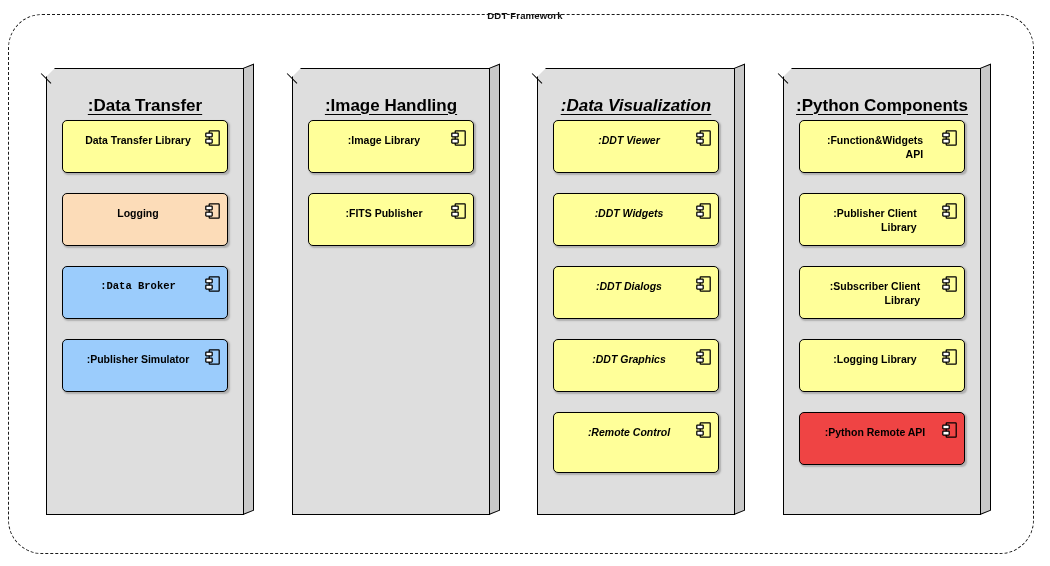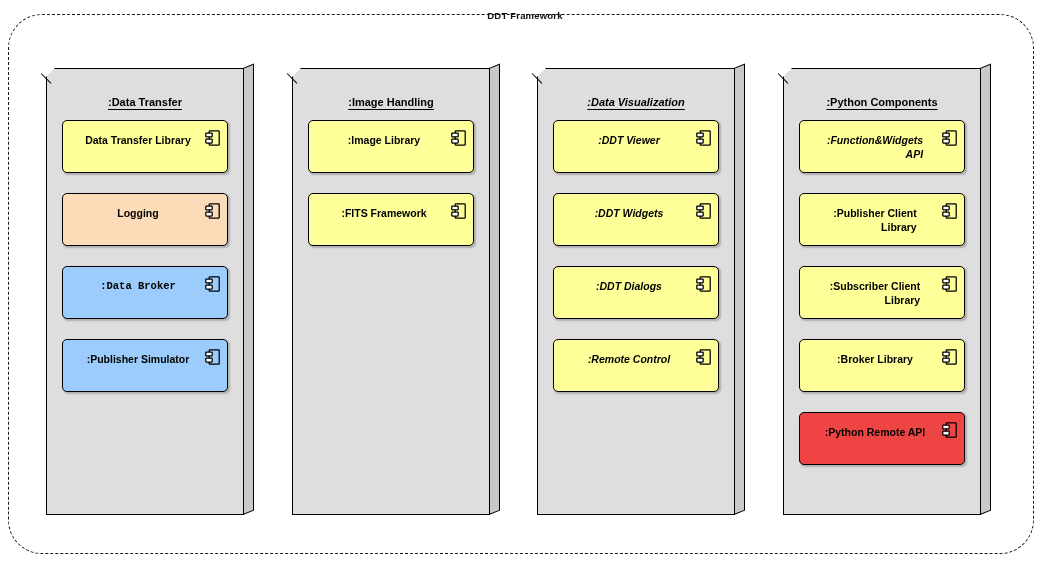--- a/index.html
+++ b/index.html
@@ -93,21 +93,21 @@
     border-bottom: 1px solid #000;
     transform: rotate(45deg);
     transform-origin: center;
   }
   .pkg-title {
     position: absolute;
     left: 0;
     top: 28px;
     width: calc(100% - 10px);
     text-align: center;
-    font-size: 11px;
+    font-size: 17px;
     font-weight: bold;
     color: #000000;
     text-decoration: underline;
     text-underline-offset: 2.5px;
   }
 
   .pkg-body {
     position: absolute;
     left: 0;
     top: 52px;
@@ -205,21 +205,21 @@
         <div class="pkg-body">
           <div class="component" style="background: rgb(255, 255, 153); height: 53px;">
             <span class="component-label">:Image Library</span>
             <svg viewBox="0 0 15 16" width="15" height="16" class="comp-icon">
               <rect x="4.2" y="0.8" width="10" height="14.4" rx="0.6" fill="none" stroke="#000" stroke-width="1.25"></rect>
               <rect x="0.8" y="3.0" width="6.4" height="3.8" rx="0.5" fill="#fff" stroke="#000" stroke-width="1.25"></rect>
               <rect x="0.8" y="9.2" width="6.4" height="3.8" rx="0.5" fill="#fff" stroke="#000" stroke-width="1.25"></rect>
             </svg>
           </div>
           <div class="component" style="background: rgb(255, 255, 153); height: 53px;">
-            <span class="component-label">:FITS Framework</span>
+            <span class="component-label">:FITS Publisher</span>
             <svg viewBox="0 0 15 16" width="15" height="16" class="comp-icon">
               <rect x="4.2" y="0.8" width="10" height="14.4" rx="0.6" fill="none" stroke="#000" stroke-width="1.25"></rect>
               <rect x="0.8" y="3.0" width="6.4" height="3.8" rx="0.5" fill="#fff" stroke="#000" stroke-width="1.25"></rect>
               <rect x="0.8" y="9.2" width="6.4" height="3.8" rx="0.5" fill="#fff" stroke="#000" stroke-width="1.25"></rect>
             </svg>
           </div>
         </div>
       </div>
       <div class="package" style="left: 537px; top: 68px; width: 208px; height: 447px; font-style: italic;">
         <div class="pkg-side" style="background: rgb(201, 201, 201);"></div>
@@ -245,36 +245,44 @@
           </div>
           <div class="component" style="background: rgb(255, 255, 153); height: 53px;">
             <span class="component-label">:DDT Dialogs</span>
             <svg viewBox="0 0 15 16" width="15" height="16" class="comp-icon">
               <rect x="4.2" y="0.8" width="10" height="14.4" rx="0.6" fill="none" stroke="#000" stroke-width="1.25"></rect>
               <rect x="0.8" y="3.0" width="6.4" height="3.8" rx="0.5" fill="#fff" stroke="#000" stroke-width="1.25"></rect>
               <rect x="0.8" y="9.2" width="6.4" height="3.8" rx="0.5" fill="#fff" stroke="#000" stroke-width="1.25"></rect>
             </svg>
           </div>
           <div class="component" style="background: rgb(255, 255, 153); height: 53px;">
+            <span class="component-label">:DDT Graphics</span>
+            <svg viewBox="0 0 15 16" width="15" height="16" class="comp-icon">
+              <rect x="4.2" y="0.8" width="10" height="14.4" rx="0.6" fill="none" stroke="#000" stroke-width="1.25"></rect>
+              <rect x="0.8" y="3.0" width="6.4" height="3.8" rx="0.5" fill="#fff" stroke="#000" stroke-width="1.25"></rect>
+              <rect x="0.8" y="9.2" width="6.4" height="3.8" rx="0.5" fill="#fff" stroke="#000" stroke-width="1.25"></rect>
+            </svg>
+          </div>
+          <div class="component" style="background: rgb(255, 255, 153); height: 61px;">
             <span class="component-label">:Remote Control</span>
             <svg viewBox="0 0 15 16" width="15" height="16" class="comp-icon">
               <rect x="4.2" y="0.8" width="10" height="14.4" rx="0.6" fill="none" stroke="#000" stroke-width="1.25"></rect>
               <rect x="0.8" y="3.0" width="6.4" height="3.8" rx="0.5" fill="#fff" stroke="#000" stroke-width="1.25"></rect>
               <rect x="0.8" y="9.2" width="6.4" height="3.8" rx="0.5" fill="#fff" stroke="#000" stroke-width="1.25"></rect>
             </svg>
           </div>
         </div>
       </div>
       <div class="package" style="left: 783px; top: 68px; width: 208px; height: 447px; border-radius: 8px;">
         <div class="pkg-side" style="background: rgb(201, 201, 201);"></div>
         <div class="pkg-face" style="background: rgb(222, 222, 222);"></div>
         <div class="pkg-notch"></div>
         <div class="pkg-title">:Python Components</div>
         <div class="pkg-body">
-          <div class="component" style="background: rgb(255, 255, 153); height: 53px; font-style: italic;">
+          <div class="component" style="background: rgb(255, 255, 153); height: 53px;">
             <span class="component-label">:Function&amp;Widgets
 API</span>
             <svg viewBox="0 0 15 16" width="15" height="16" class="comp-icon">
               <rect x="4.2" y="0.8" width="10" height="14.4" rx="0.6" fill="none" stroke="#000" stroke-width="1.25"></rect>
               <rect x="0.8" y="3.0" width="6.4" height="3.8" rx="0.5" fill="#fff" stroke="#000" stroke-width="1.25"></rect>
               <rect x="0.8" y="9.2" width="6.4" height="3.8" rx="0.5" fill="#fff" stroke="#000" stroke-width="1.25"></rect>
             </svg>
           </div>
           <div class="component" style="background: rgb(255, 255, 153); height: 53px;">
             <span class="component-label">:Publisher Client
@@ -288,21 +296,21 @@
           <div class="component" style="background: rgb(255, 255, 153); height: 53px;">
             <span class="component-label">:Subscriber Client
 Library</span>
             <svg viewBox="0 0 15 16" width="15" height="16" class="comp-icon">
               <rect x="4.2" y="0.8" width="10" height="14.4" rx="0.6" fill="none" stroke="#000" stroke-width="1.25"></rect>
               <rect x="0.8" y="3.0" width="6.4" height="3.8" rx="0.5" fill="#fff" stroke="#000" stroke-width="1.25"></rect>
               <rect x="0.8" y="9.2" width="6.4" height="3.8" rx="0.5" fill="#fff" stroke="#000" stroke-width="1.25"></rect>
             </svg>
           </div>
           <div class="component" style="background: rgb(255, 255, 153); height: 53px;">
-            <span class="component-label">:Broker Library</span>
+            <span class="component-label">:Logging Library</span>
             <svg viewBox="0 0 15 16" width="15" height="16" class="comp-icon">
               <rect x="4.2" y="0.8" width="10" height="14.4" rx="0.6" fill="none" stroke="#000" stroke-width="1.25"></rect>
               <rect x="0.8" y="3.0" width="6.4" height="3.8" rx="0.5" fill="#fff" stroke="#000" stroke-width="1.25"></rect>
               <rect x="0.8" y="9.2" width="6.4" height="3.8" rx="0.5" fill="#fff" stroke="#000" stroke-width="1.25"></rect>
             </svg>
           </div>
           <div class="component" style="background: #ef4444; height: 53px;">
             <span class="component-label">:Python Remote API</span>
             <svg viewBox="0 0 15 16" width="15" height="16" class="comp-icon">
               <rect x="4.2" y="0.8" width="10" height="14.4" rx="0.6" fill="none" stroke="#000" stroke-width="1.25"></rect>

